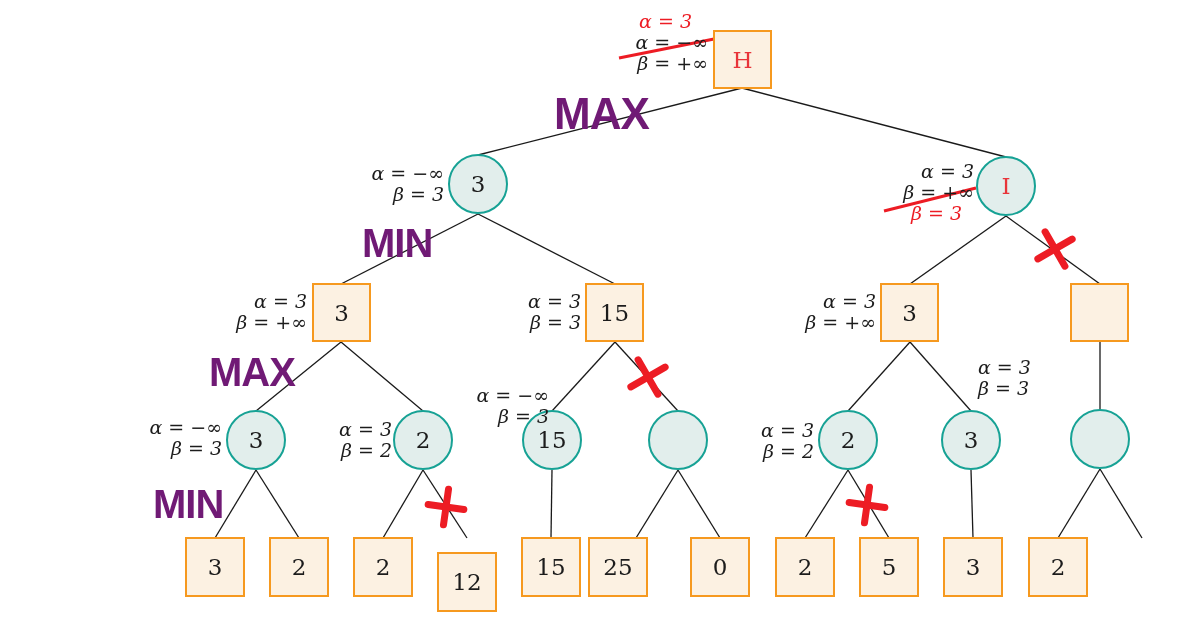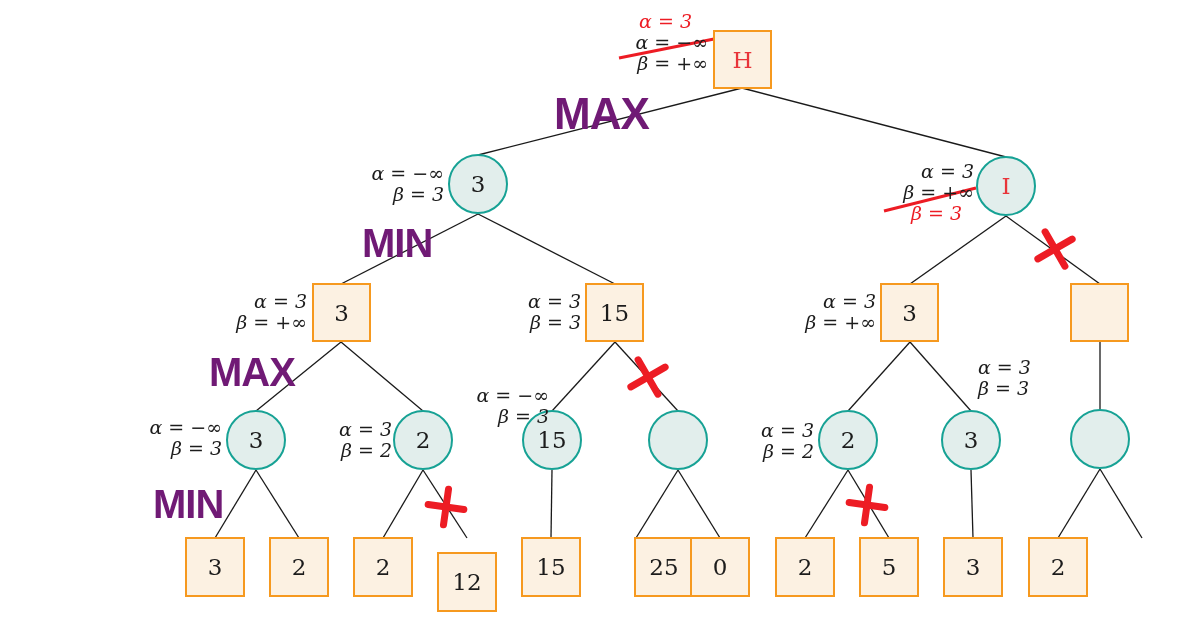--- a/index.html
+++ b/index.html
@@ -136,21 +136,21 @@
   <div class="node ci" style="left:648px;top:410px;"></div>
   <div class="node ci" style="left:818px;top:410px;">2</div>
   <div class="node ci" style="left:941px;top:410px;">3</div>
   <div class="node ci" style="left:1070px;top:409px;"></div>
 
   <div class="node sq leaf" style="left:185px;top:537px;">3</div>
   <div class="node sq leaf" style="left:269px;top:537px;">2</div>
   <div class="node sq leaf" style="left:353px;top:537px;">2</div>
   <div class="node sq leaf" style="left:437px;top:552px;">12</div>
   <div class="node sq leaf" style="left:521px;top:537px;">15</div>
-  <div class="node sq leaf" style="left:634px;top:537px;">25</div>
+  <div class="node sq leaf" style="left:588px;top:537px;">25</div>
   <div class="node sq leaf" style="left:690px;top:537px;">0</div>
   <div class="node sq leaf" style="left:775px;top:537px;">2</div>
   <div class="node sq leaf" style="left:859px;top:537px;">5</div>
   <div class="node sq leaf" style="left:943px;top:537px;">3</div>
   <div class="node sq leaf" style="left:1028px;top:537px;">2</div>
 
   <div class="ann" style="right:483px;top:11px;">
     <div class="red shift">α = 3</div>
     <div>α = −∞</div>
     <div>β = +∞</div>

